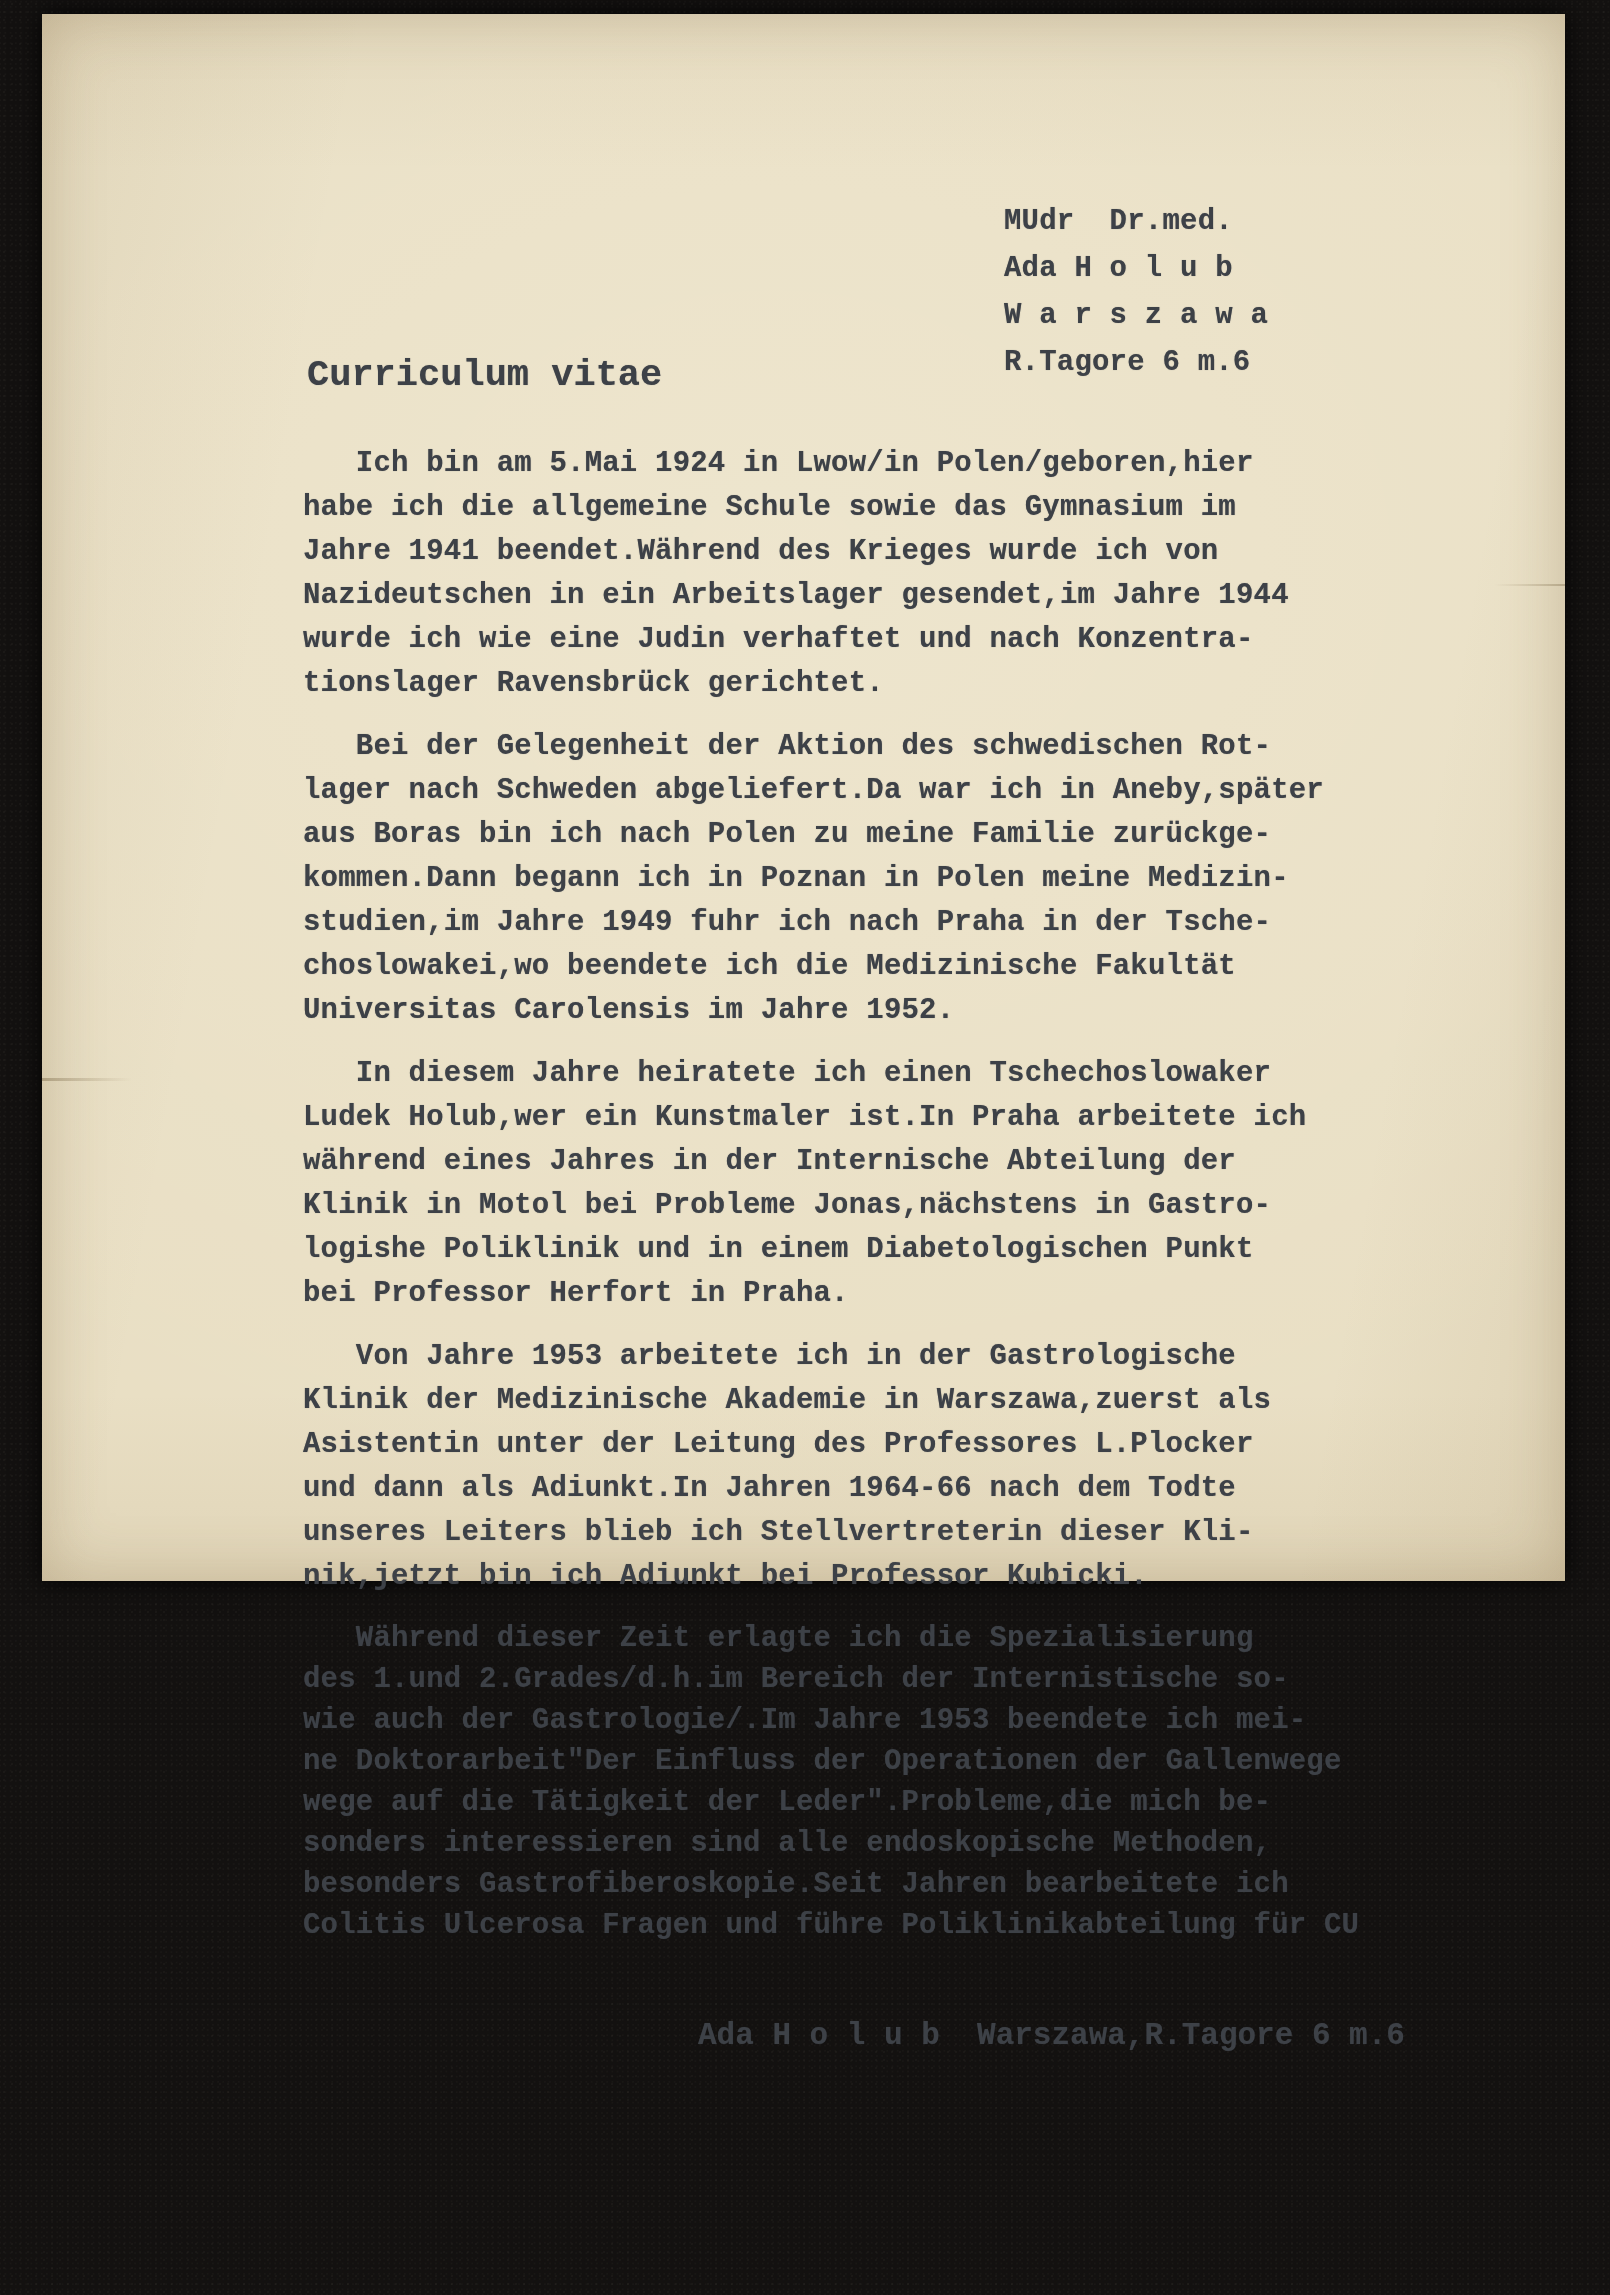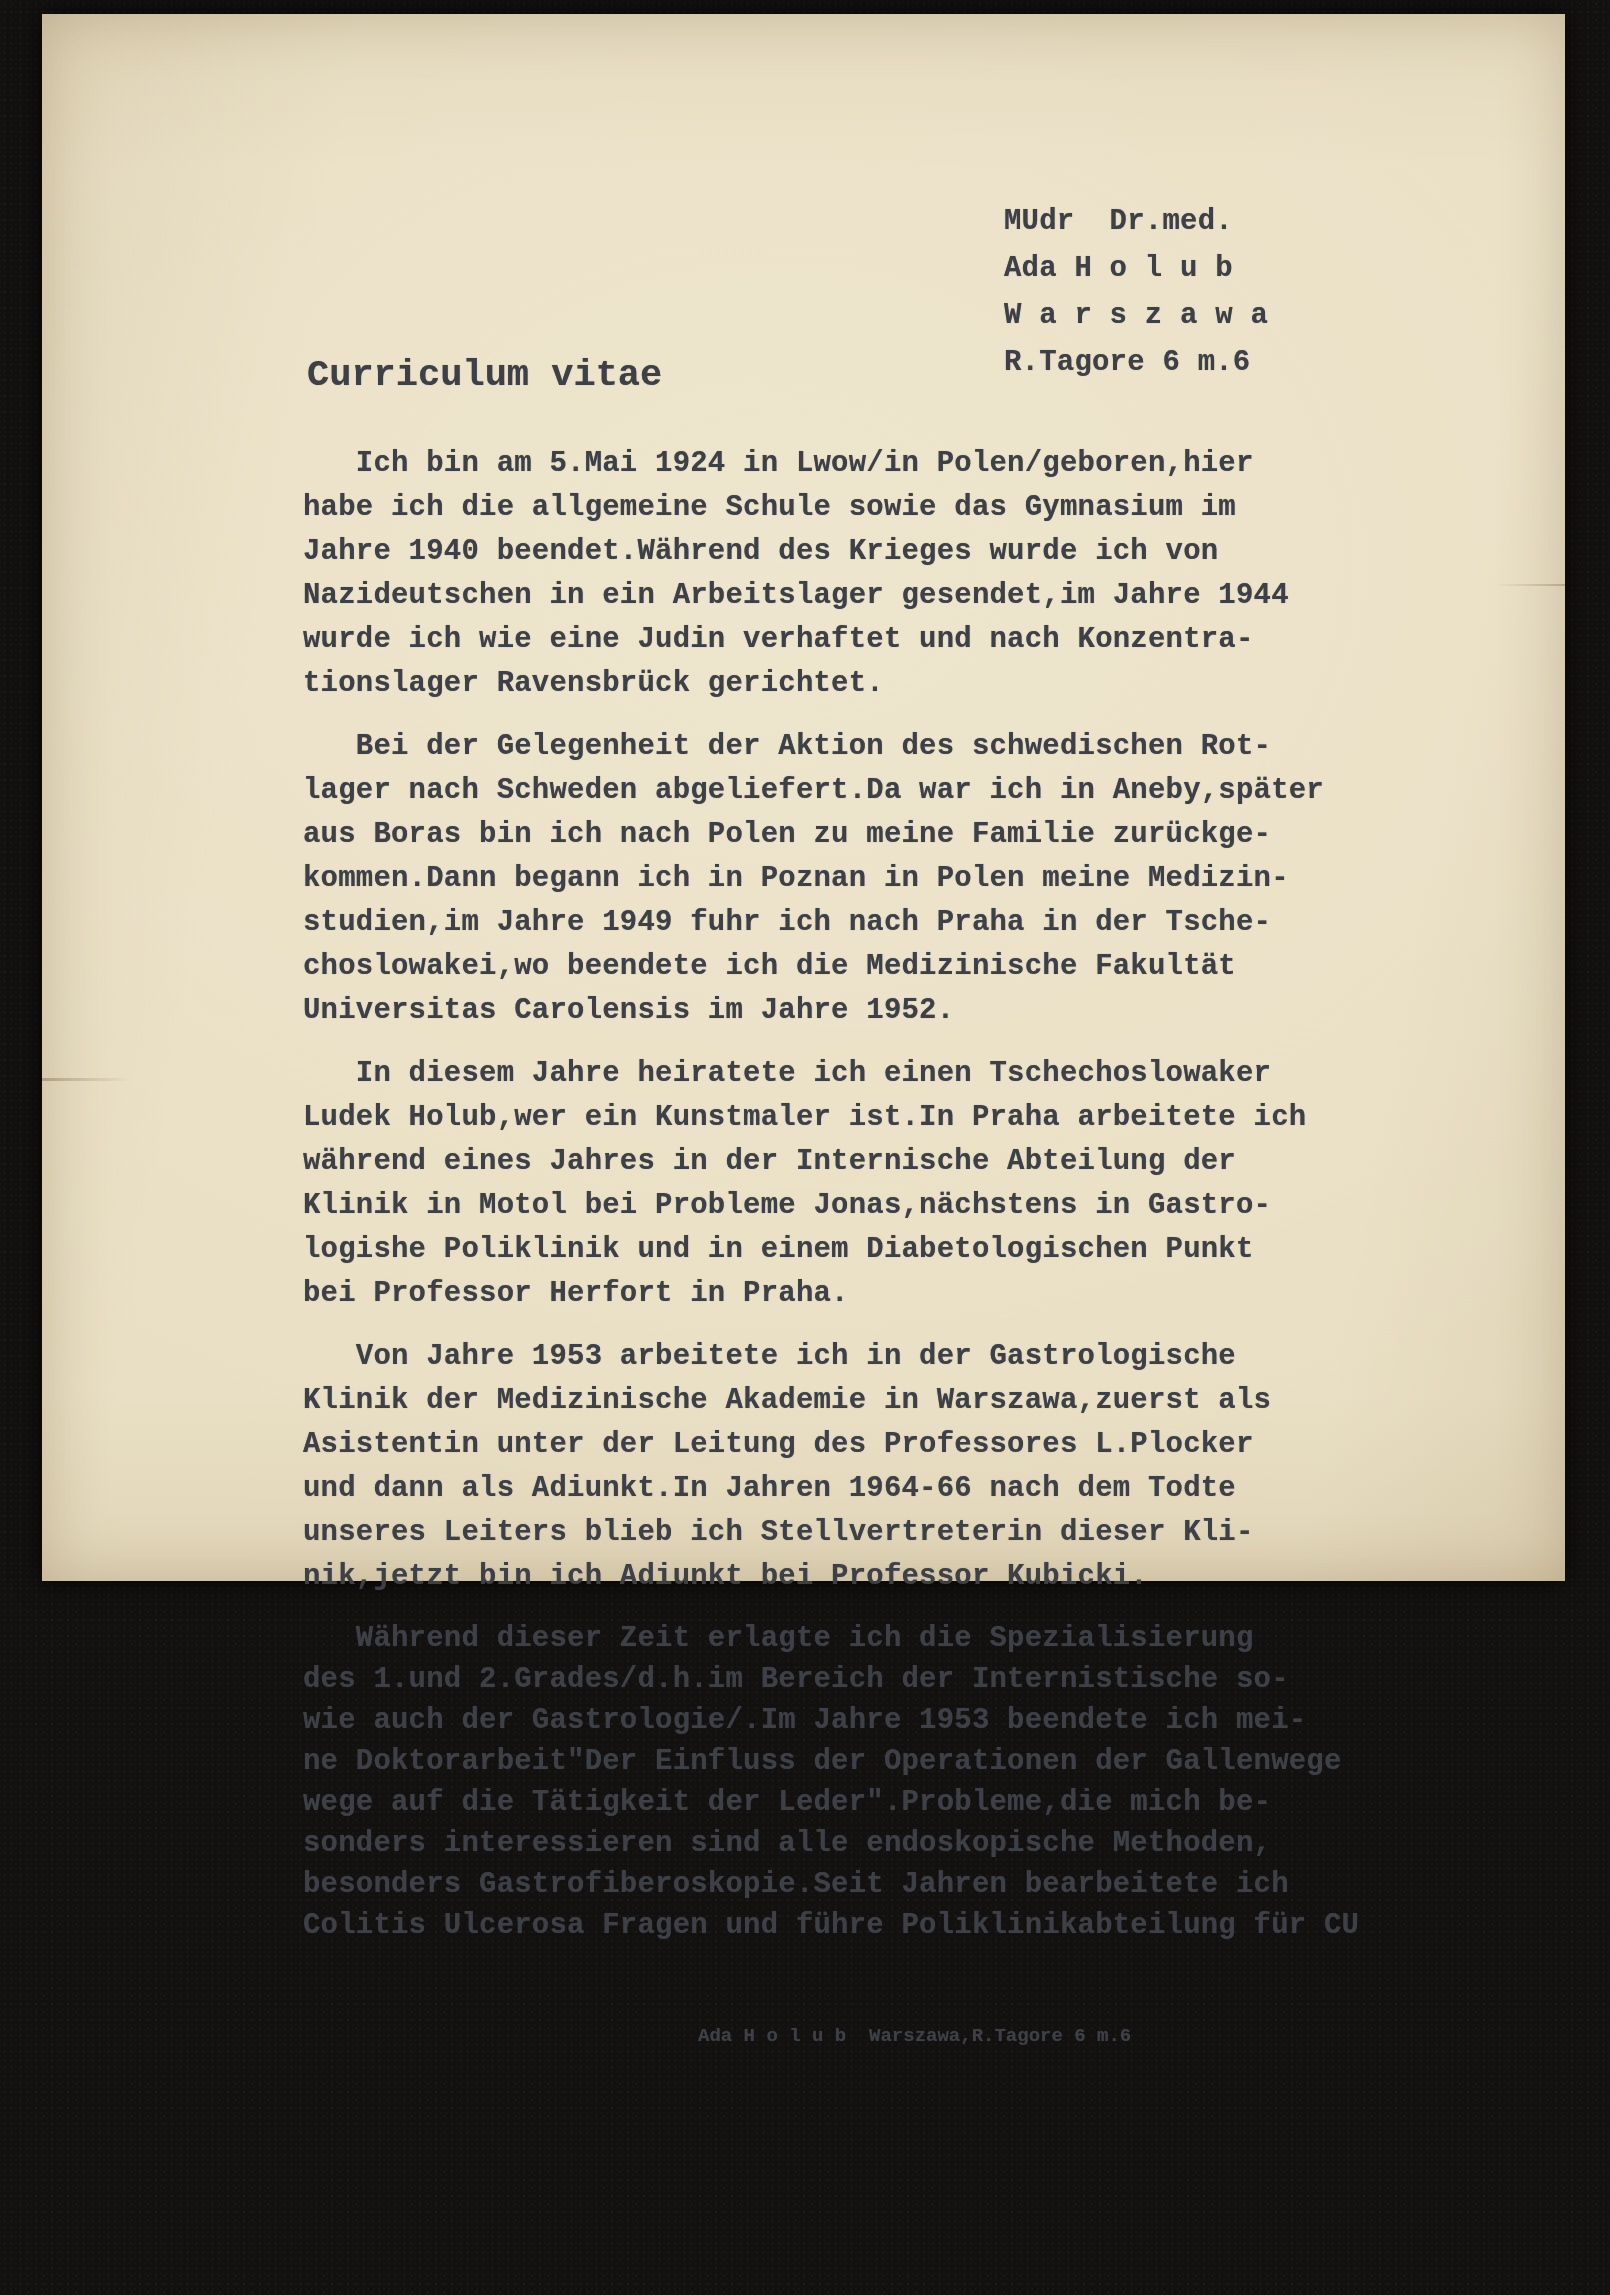--- a/index.html
+++ b/index.html
@@ -47,21 +47,21 @@
   .doc-title{
     position:absolute;left:265px;top:339px;
     font-size:37px;line-height:44px;font-weight:700;white-space:pre;
     text-shadow:0 0 0.9px rgba(62,66,72,0.55);
   }
   .body-text{position:absolute;left:261px;top:428px;width:1164px;}
   .paragraph{margin:0 0 19px 0;}
   .paragraph:nth-child(5) .typed-line{line-height:41px;}
   .signature{
     position:absolute;left:656px;top:2000px;
-    font-size:19px;line-height:44px;font-weight:700;white-space:pre;
+    font-size:31px;line-height:44px;font-weight:700;white-space:pre;
     text-shadow:0 0 0.9px rgba(62,66,72,0.55);
   }
 </style>
 </head>
 <body>
 
 <div class="paper">
   <div class="crease crease-1"></div>
   <div class="crease crease-2"></div>
 
@@ -71,21 +71,21 @@
       <div class="typed-line">W a r s z a w a</div>
       <div class="typed-line">R.Tagore 6 m.6</div>
     </div>
 
   <div class="doc-title">Curriculum vitae</div>
 
   <div class="body-text">
       <div class="paragraph">
         <div class="typed-line">   Ich bin am 5.Mai 1924 in Lwow/in Polen/geboren,hier</div>
         <div class="typed-line">habe ich die allgemeine Schule sowie das Gymnasium im</div>
-        <div class="typed-line">Jahre 1940 beendet.Während des Krieges wurde ich von</div>
+        <div class="typed-line">Jahre 1941 beendet.Während des Krieges wurde ich von</div>
         <div class="typed-line">Nazideutschen in ein Arbeitslager gesendet,im Jahre 1944</div>
         <div class="typed-line">wurde ich wie eine Judin verhaftet und nach Konzentra-</div>
         <div class="typed-line">tionslager Ravensbrück gerichtet.</div>
       </div>
       <div class="paragraph">
         <div class="typed-line">   Bei der Gelegenheit der Aktion des schwedischen Rot-</div>
         <div class="typed-line">lager nach Schweden abgeliefert.Da war ich in Aneby,später</div>
         <div class="typed-line">aus Boras bin ich nach Polen zu meine Familie zurückge-</div>
         <div class="typed-line">kommen.Dann begann ich in Poznan in Polen meine Medizin-</div>
         <div class="typed-line">studien,im Jahre 1949 fuhr ich nach Praha in der Tsche-</div>

